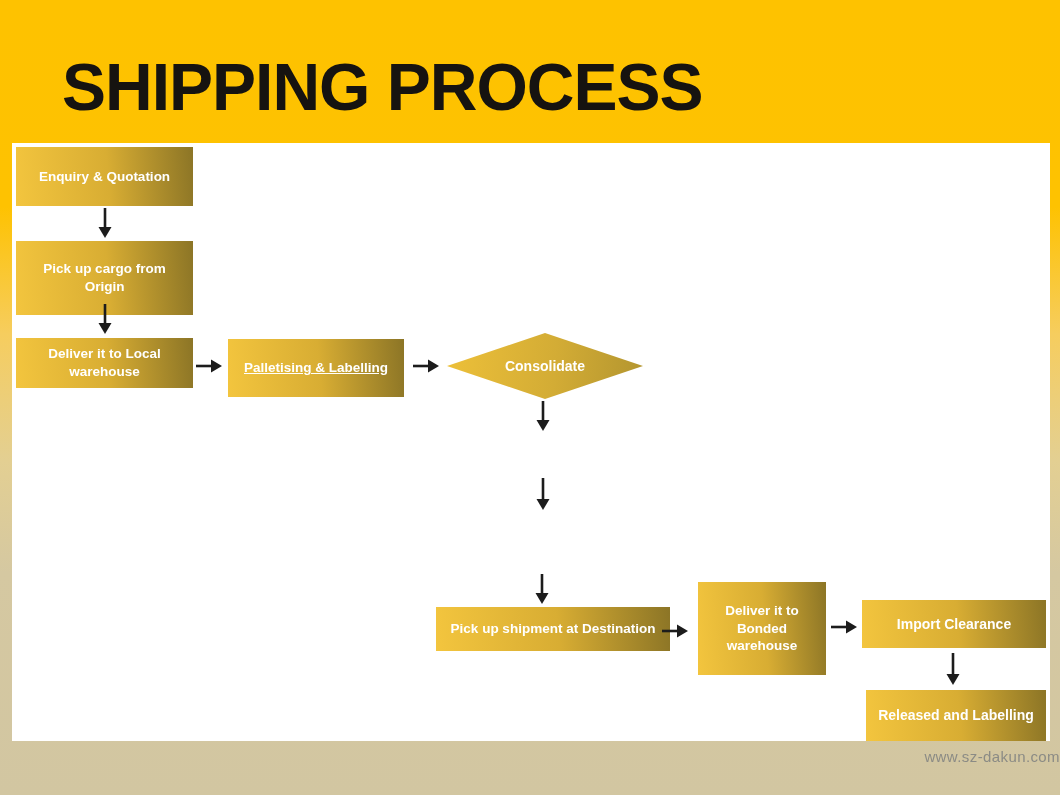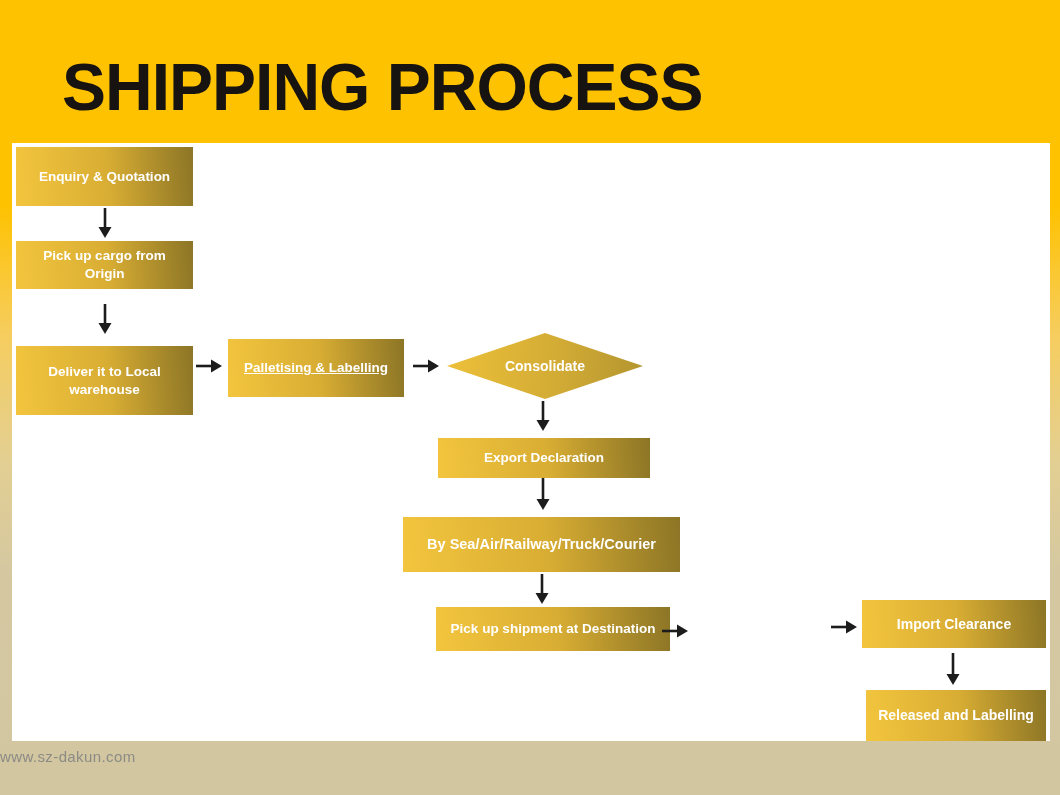--- a/index.html
+++ b/index.html
@@ -29,26 +29,26 @@
     padding:20px 8px;
   }
   .diamond {
     background:linear-gradient(95deg, #EDC039 0%, #D3AC35 55%, #B3952F 100%);
     clip-path:polygon(50% 0%, 100% 50%, 50% 100%, 0% 50%);
     padding:0;
   }
   .arrow { position:absolute; }
   .footer-url {
     position:absolute; left:0; top:748px; width:1060px;
-    text-align:left; font-size:15px; color:#8B8B85; letter-spacing:0.4px;
+    text-align:right; font-size:15px; color:#8B8B85; letter-spacing:0.4px;
   }
   
   #n-enquiry            { left:16px;  top:147px; width:177px; height:59px; }
-  #n-pickup-origin      { left:16px;  top:241px; width:177px; height:48px; }
-  #n-deliver-local      { left:16px;  top:338px; width:177px; height:69px;margin-top:8px; }
+  #n-pickup-origin      { left:16px;  top:241px; width:177px; height:74px; }
+  #n-deliver-local      { left:16px;  top:338px; width:177px; height:50px; }
   #n-palletising        { left:228px; top:339px; width:176px; height:58px; white-space:nowrap;text-decoration:underline; }
   #n-consolidate        { left:447px; top:333px; width:196px; height:66px; font-size:14px; }
   #n-export-declaration { left:438px; top:438px; width:212px; height:36px; }
   #n-transport          { left:403px; top:517px; width:277px; height:55px; font-size:14.5px; white-space:nowrap; }
   #n-pickup-destination { left:424px; top:607px; width:234px; height:44px;margin-left:12px; }
   #n-deliver-bonded     { left:698px; top:582px; width:128px; height:93px; }
   #n-import-clearance   { left:862px; top:600px; width:184px; height:48px; font-size:14px; }
   #n-released           { left:866px; top:690px; width:180px; height:51px; font-size:14px; }
   
   #a1  { left:95px;  top:208px; }
@@ -67,23 +67,22 @@
 
 <div class="slide-title">SHIPPING PROCESS</div>
 
 <div class="panel">
 
   <div id="n-enquiry" class="node" style="left:4px; top:4px;">Enquiry &amp; Quotation</div>
   <div id="n-pickup-origin" class="node" style="left:4px; top:98px;">Pick up cargo from Origin</div>
   <div id="n-deliver-local" class="node" style="left:4px; top:195px;">Deliver it to Local warehouse</div>
   <div id="n-palletising" class="node" style="left:216px; top:196px;">Palletising &amp; Labelling</div>
   <div id="n-consolidate" class="node diamond" style="left:435px; top:190px;">Consolidate</div>
-  <div id="n-export-declaration" class="node" style="left:426px; top:295px;">Export Declaration</div>
-  <div id="n-transport" class="node" style="left:391px; top:374px;">By Sea/Air/Railway/Truck/Courier</div>
   <div id="n-pickup-destination" class="node" style="left:412px; top:464px;">Pick up shipment at Destination</div>
+  <div id="n-deliver-bonded" class="node" style="left:686px; top:439px;">Deliver it to Bonded warehouse</div>
   <div id="n-import-clearance" class="node" style="left:850px; top:457px;">Import Clearance</div>
   <div id="n-released" class="node" style="left:854px; top:547px;">Released and Labelling</div>
 
   <svg id="a1" class="arrow" width="20" height="30" viewBox="0 0 20 30" style="left:83px; top:65px;">
     <line x1="10" y1="0" x2="10" y2="20" stroke="#1C1C1C" stroke-width="2.6"></line>
     <polygon points="3.5,19 16.5,19 10,30" fill="#1C1C1C"></polygon>
   </svg>
   <svg id="a2" class="arrow" width="20" height="30" viewBox="0 0 20 30" style="left:83px; top:161px;">
     <line x1="10" y1="0" x2="10" y2="20" stroke="#1C1C1C" stroke-width="2.6"></line>
     <polygon points="3.5,19 16.5,19 10,30" fill="#1C1C1C"></polygon>

